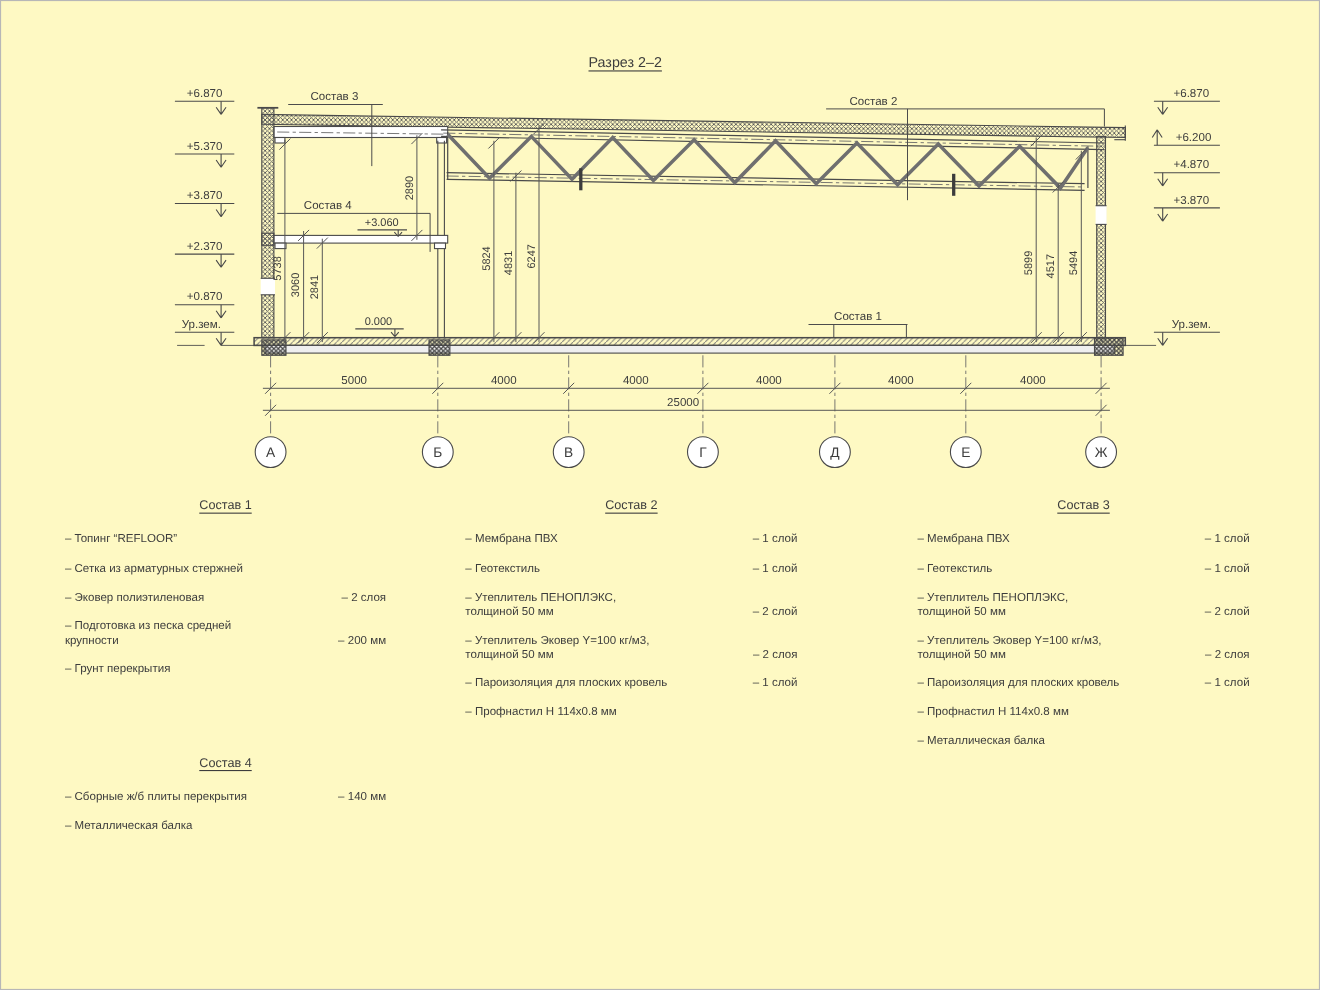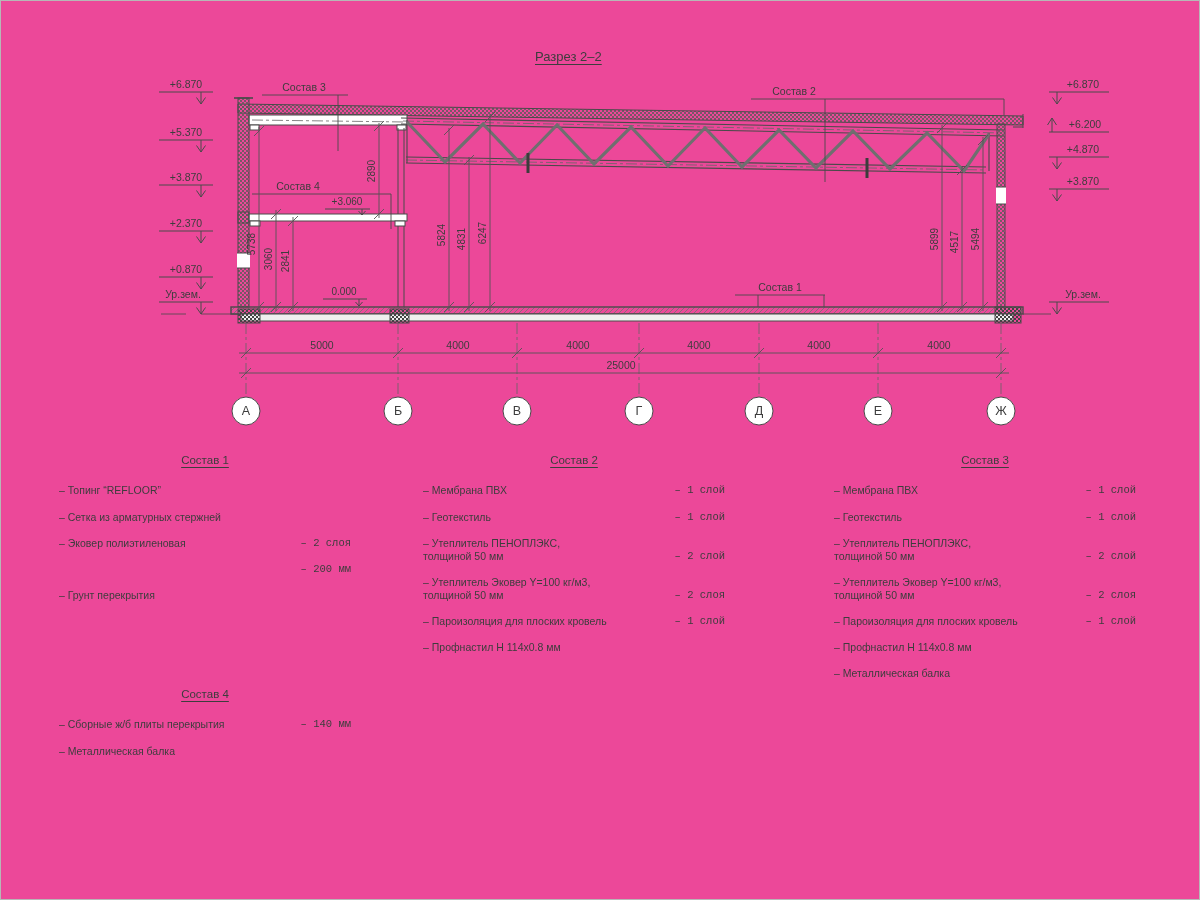--- a/index.html
+++ b/index.html
@@ -1,25 +1,25 @@
 <!DOCTYPE html>
 <html><head>
 <meta charset="utf-8">
 <style>
   html,body{margin:0;padding:0;background:#fff;}
-  .page{position:relative;width:1198px;height:898px;border:1px solid #b7b7b7;background:#ec4899;
+  .page{position:relative;width:1198px;height:898px;border:1px solid #b7b7b7;background:#fef9c3;
         font-family:"Liberation Sans",sans-serif;color:#3d3d3d;overflow:hidden;}
   .abs{position:absolute;}
   .drawing-title{font-size:13px;text-decoration:underline;text-underline-offset:3px;white-space:nowrap;}
   svg text{font-family:"Liberation Sans",sans-serif;fill:#3d3d3d;}
   .comp{position:absolute;font-size:10.5px;line-height:1.25;}
   .comp-title{text-align:center;font-size:11.5px;text-decoration:underline;text-underline-offset:3px;margin-bottom:17px;}
   .comp-row{display:flex;justify-content:flex-end;align-items:flex-end;margin-bottom:13px;}
   .comp-name{white-space:pre-line;flex:1;}
-  .comp-value{white-space:nowrap;margin-left:8px;font-family:Liberation Mono, monospace;}
+  .comp-value{white-space:nowrap;margin-left:8px;}
 </style>
 </head>
 <body>
 
 <div class="page">
 
   <div class="abs drawing-title" style="left:534px;top:48px;">Разрез 2–2</div>
 
   <svg class="abs" style="left:0;top:0;" width="1198" height="898" viewBox="0 0 1198 898">
     <defs>
@@ -329,20 +329,22 @@
         </div>
         <div class="comp-row">
           <div class="comp-name">– Сетка из арматурных стержней</div>
           <div class="comp-value"></div>
         </div>
         <div class="comp-row">
           <div class="comp-name">– Эковер полиэтиленовая</div>
           <div class="comp-value">–  2 слоя</div>
         </div>
         <div class="comp-row">
+          <div class="comp-name">– Подготовка из песка средней
+крупности</div>
           <div class="comp-value">– 200 мм</div>
         </div>
         <div class="comp-row">
           <div class="comp-name">– Грунт перекрытия</div>
           <div class="comp-value"></div>
         </div>
       </div>
   </div>
 
   <div class="comp" style="left:422px;top:452px;width:302px;">

